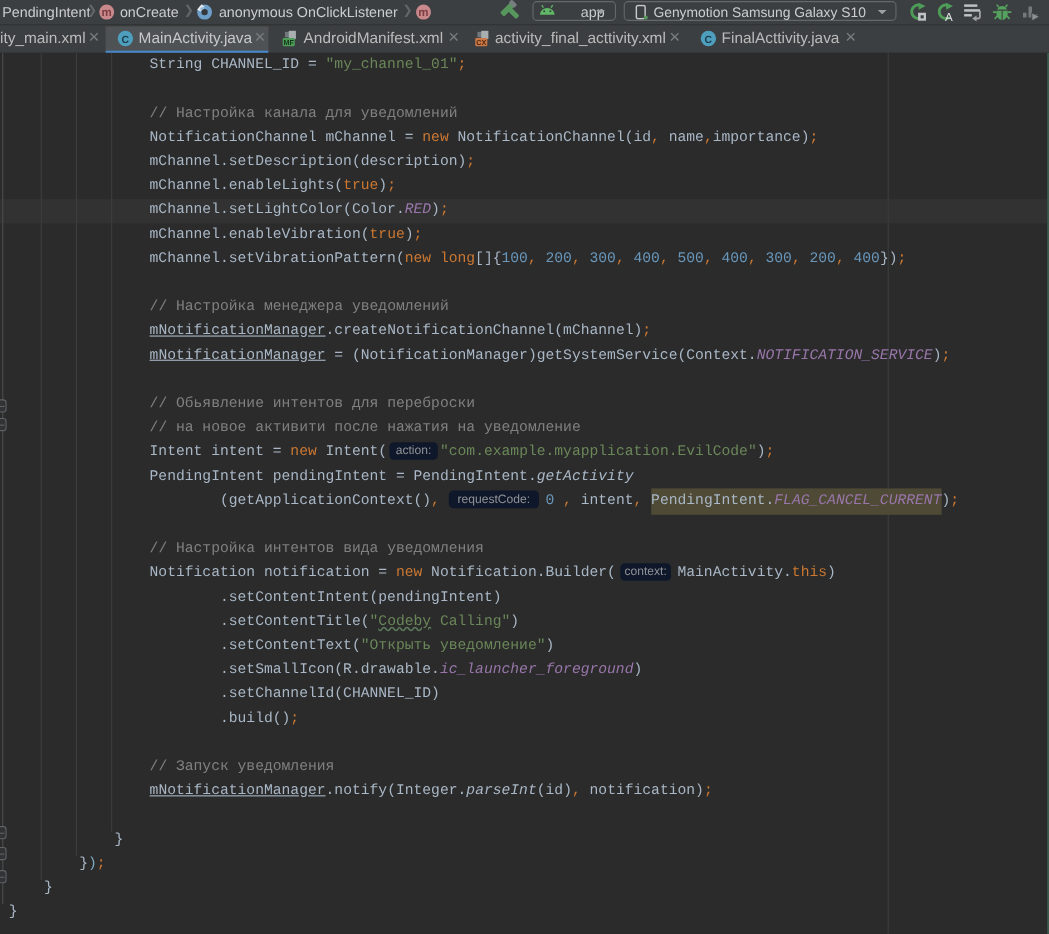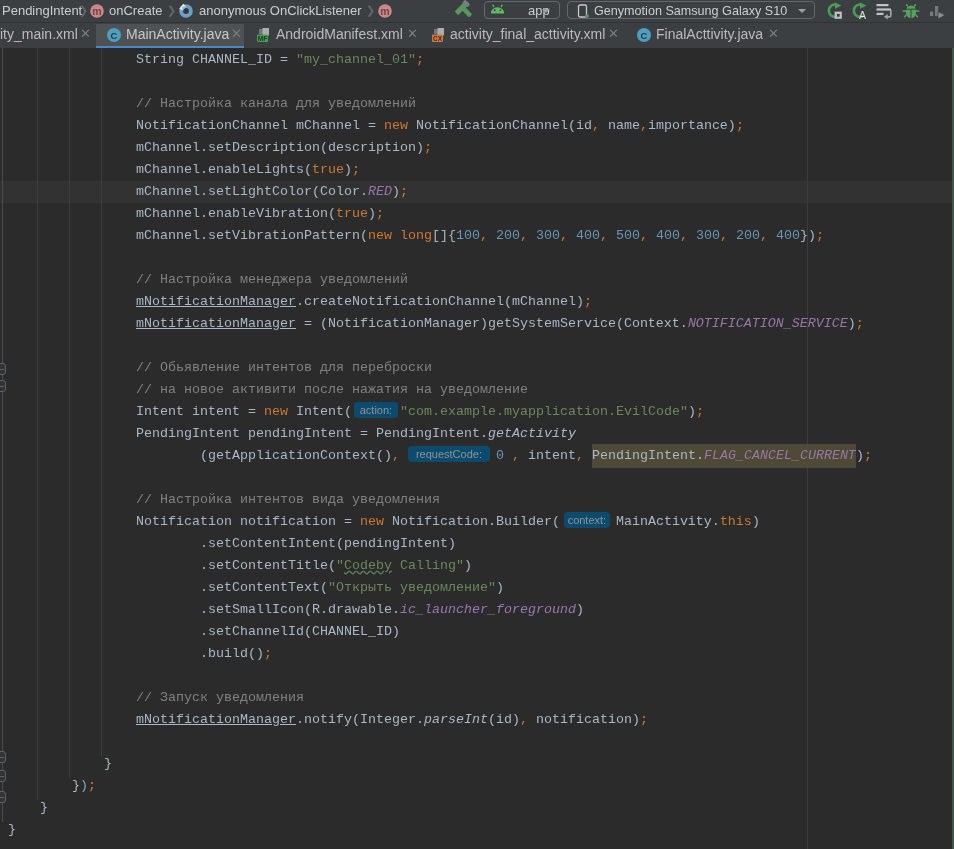--- a/index.html
+++ b/index.html
@@ -21,21 +21,21 @@
   pre.code{position:absolute;left:8px;top:1px;margin:0;font-family:"Liberation Mono",monospace;font-size:13.33px;line-height:22px;color:#a9b7c6;letter-spacing:0px;}
   pre.code span{letter-spacing:0px;}
   .k{color:#cc7832;}
   .s{color:#6a8759;}
   .c{color:#808080;}
   .n{color:#6897bb;}
   .p{color:#9876aa;font-style:italic;margin-top:20px;}
   .it{font-style:italic;}
   .u{text-decoration:underline;}
   .w{text-decoration:underline;text-decoration-style:wavy;text-decoration-color:#5c7a5c;}
-  .chip{display:inline-block;background:#0c4a6e;color:#909396;font-family:"Liberation Sans",sans-serif;font-size:11px;border-radius:4px;text-align:center;vertical-align:baseline;height:16px;line-height:16px;position:relative;top:-1px;}
+  .chip{display:inline-block;background:#0f172a;color:#909396;font-family:"Liberation Sans",sans-serif;font-size:11px;border-radius:4px;text-align:center;vertical-align:baseline;height:16px;line-height:16px;position:relative;top:-1px;}
   .hl{background:#4e4a35;padding:4px 0 5px 0;}
   .fold{position:absolute;left:-3px;width:9px;height:12px;border:1px solid #5f6265;border-radius:3px;background:#313335;box-sizing:border-box;}
   .fold:after{content:"";position:absolute;left:1px;right:1px;top:5px;height:1px;background:#5f6265;}
 </style>
 </head>
 <body>
 <div id="root">
 
   <div id="bar1">
     <div class="bc" style="left:2px;">PendingIntent</div>

